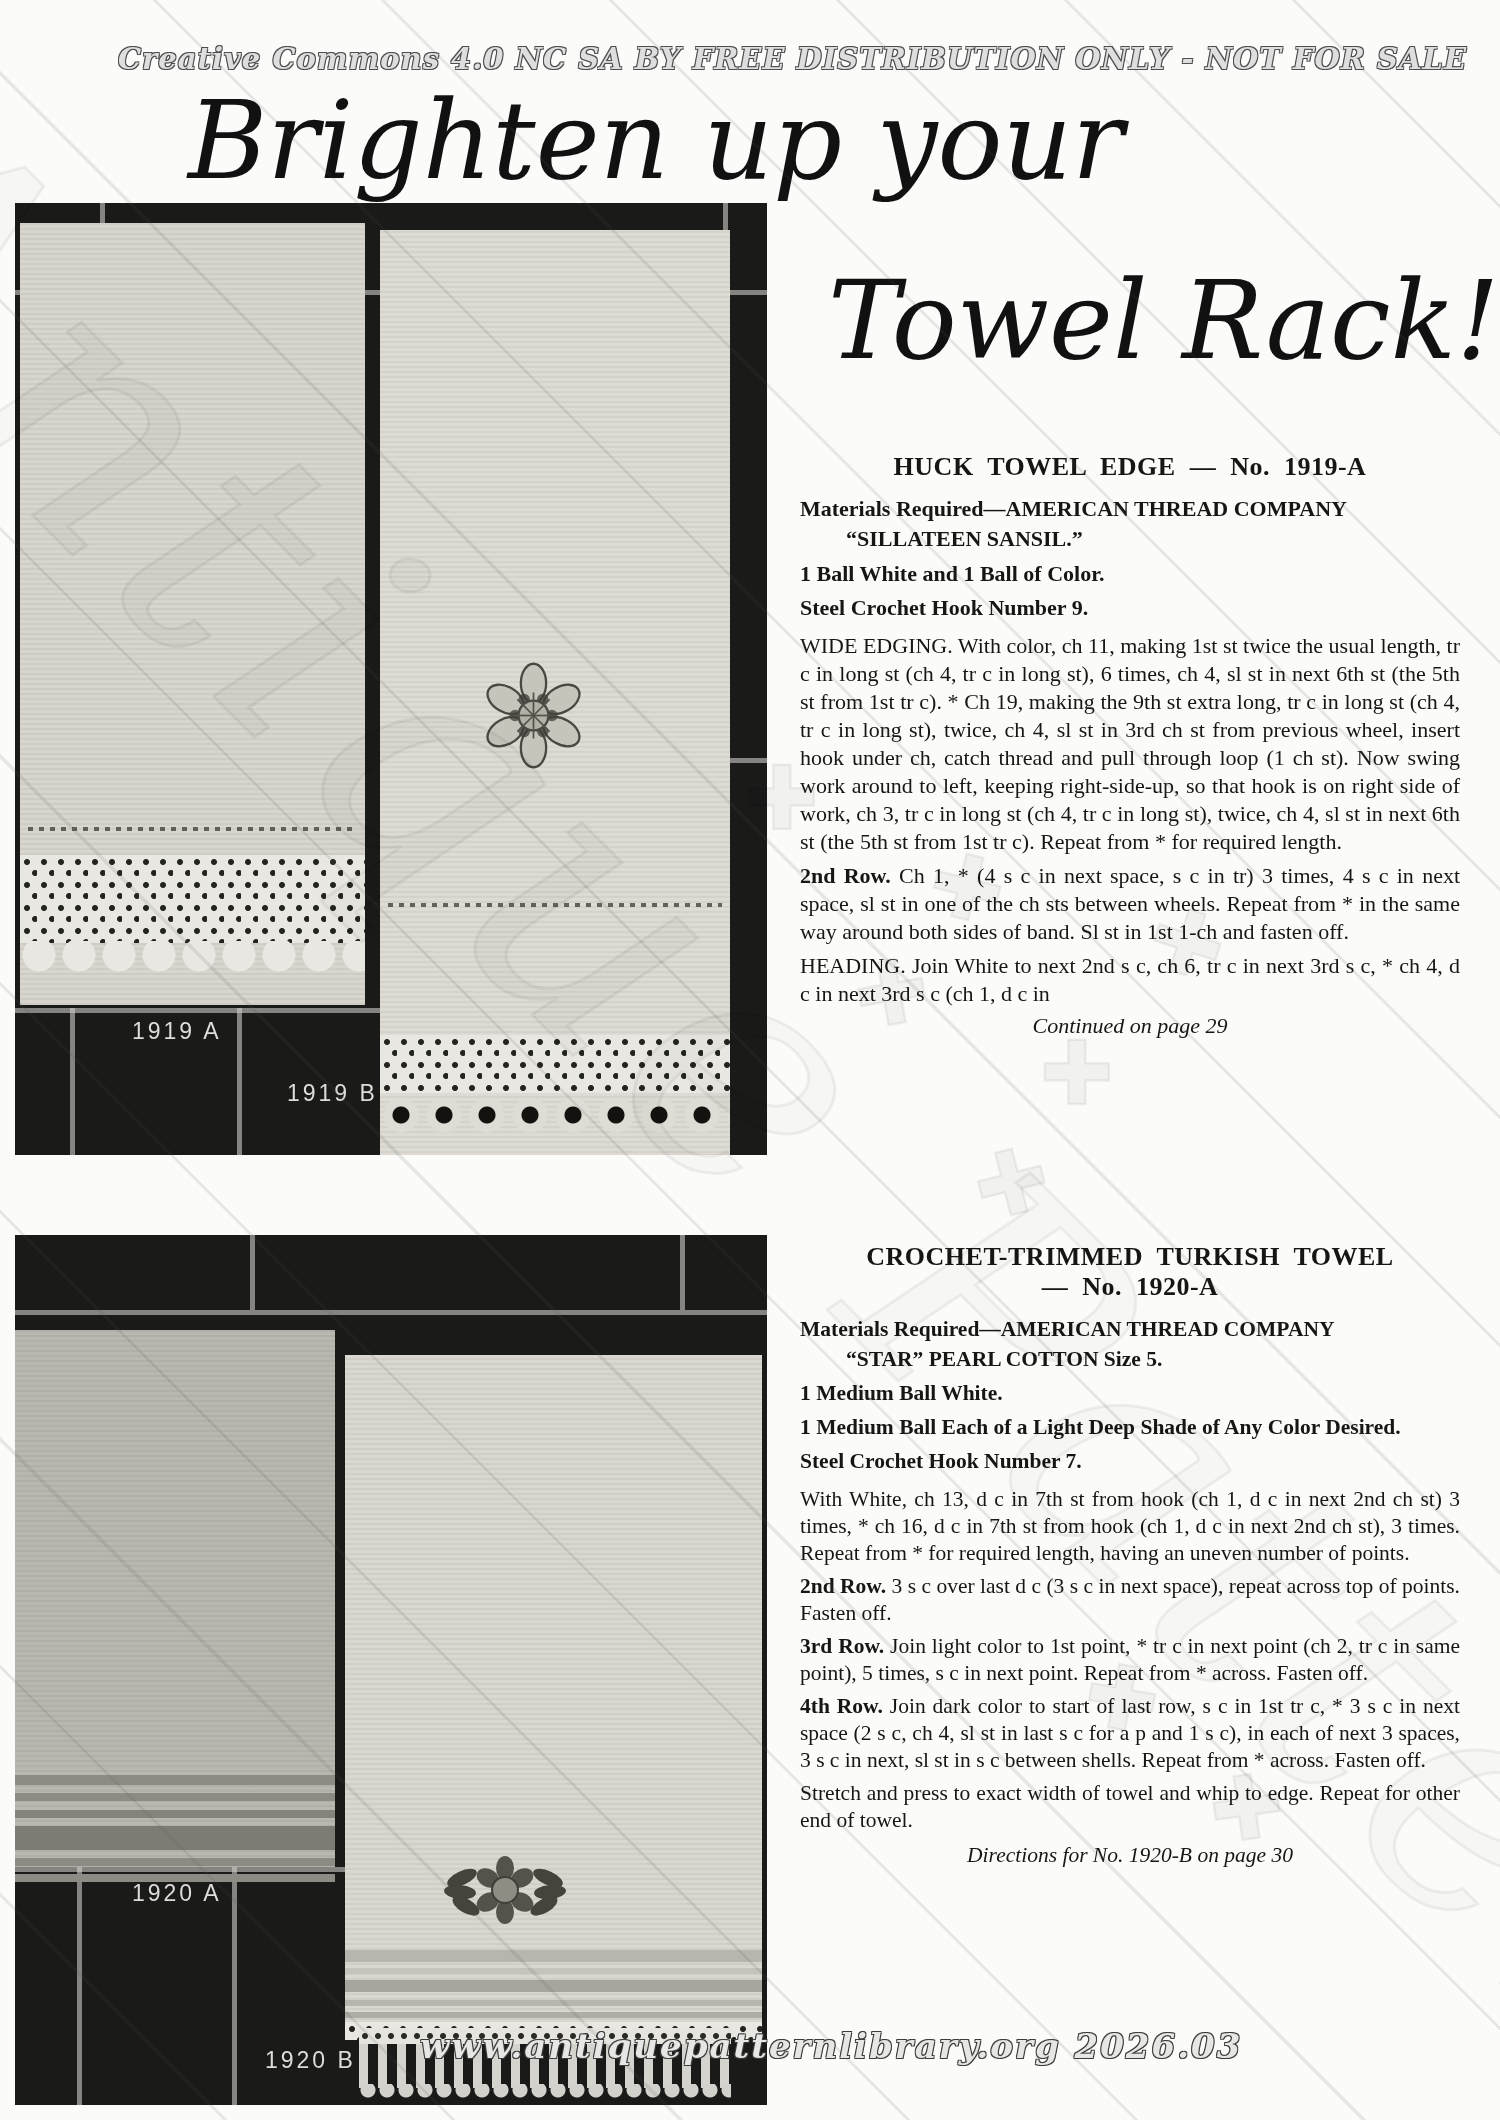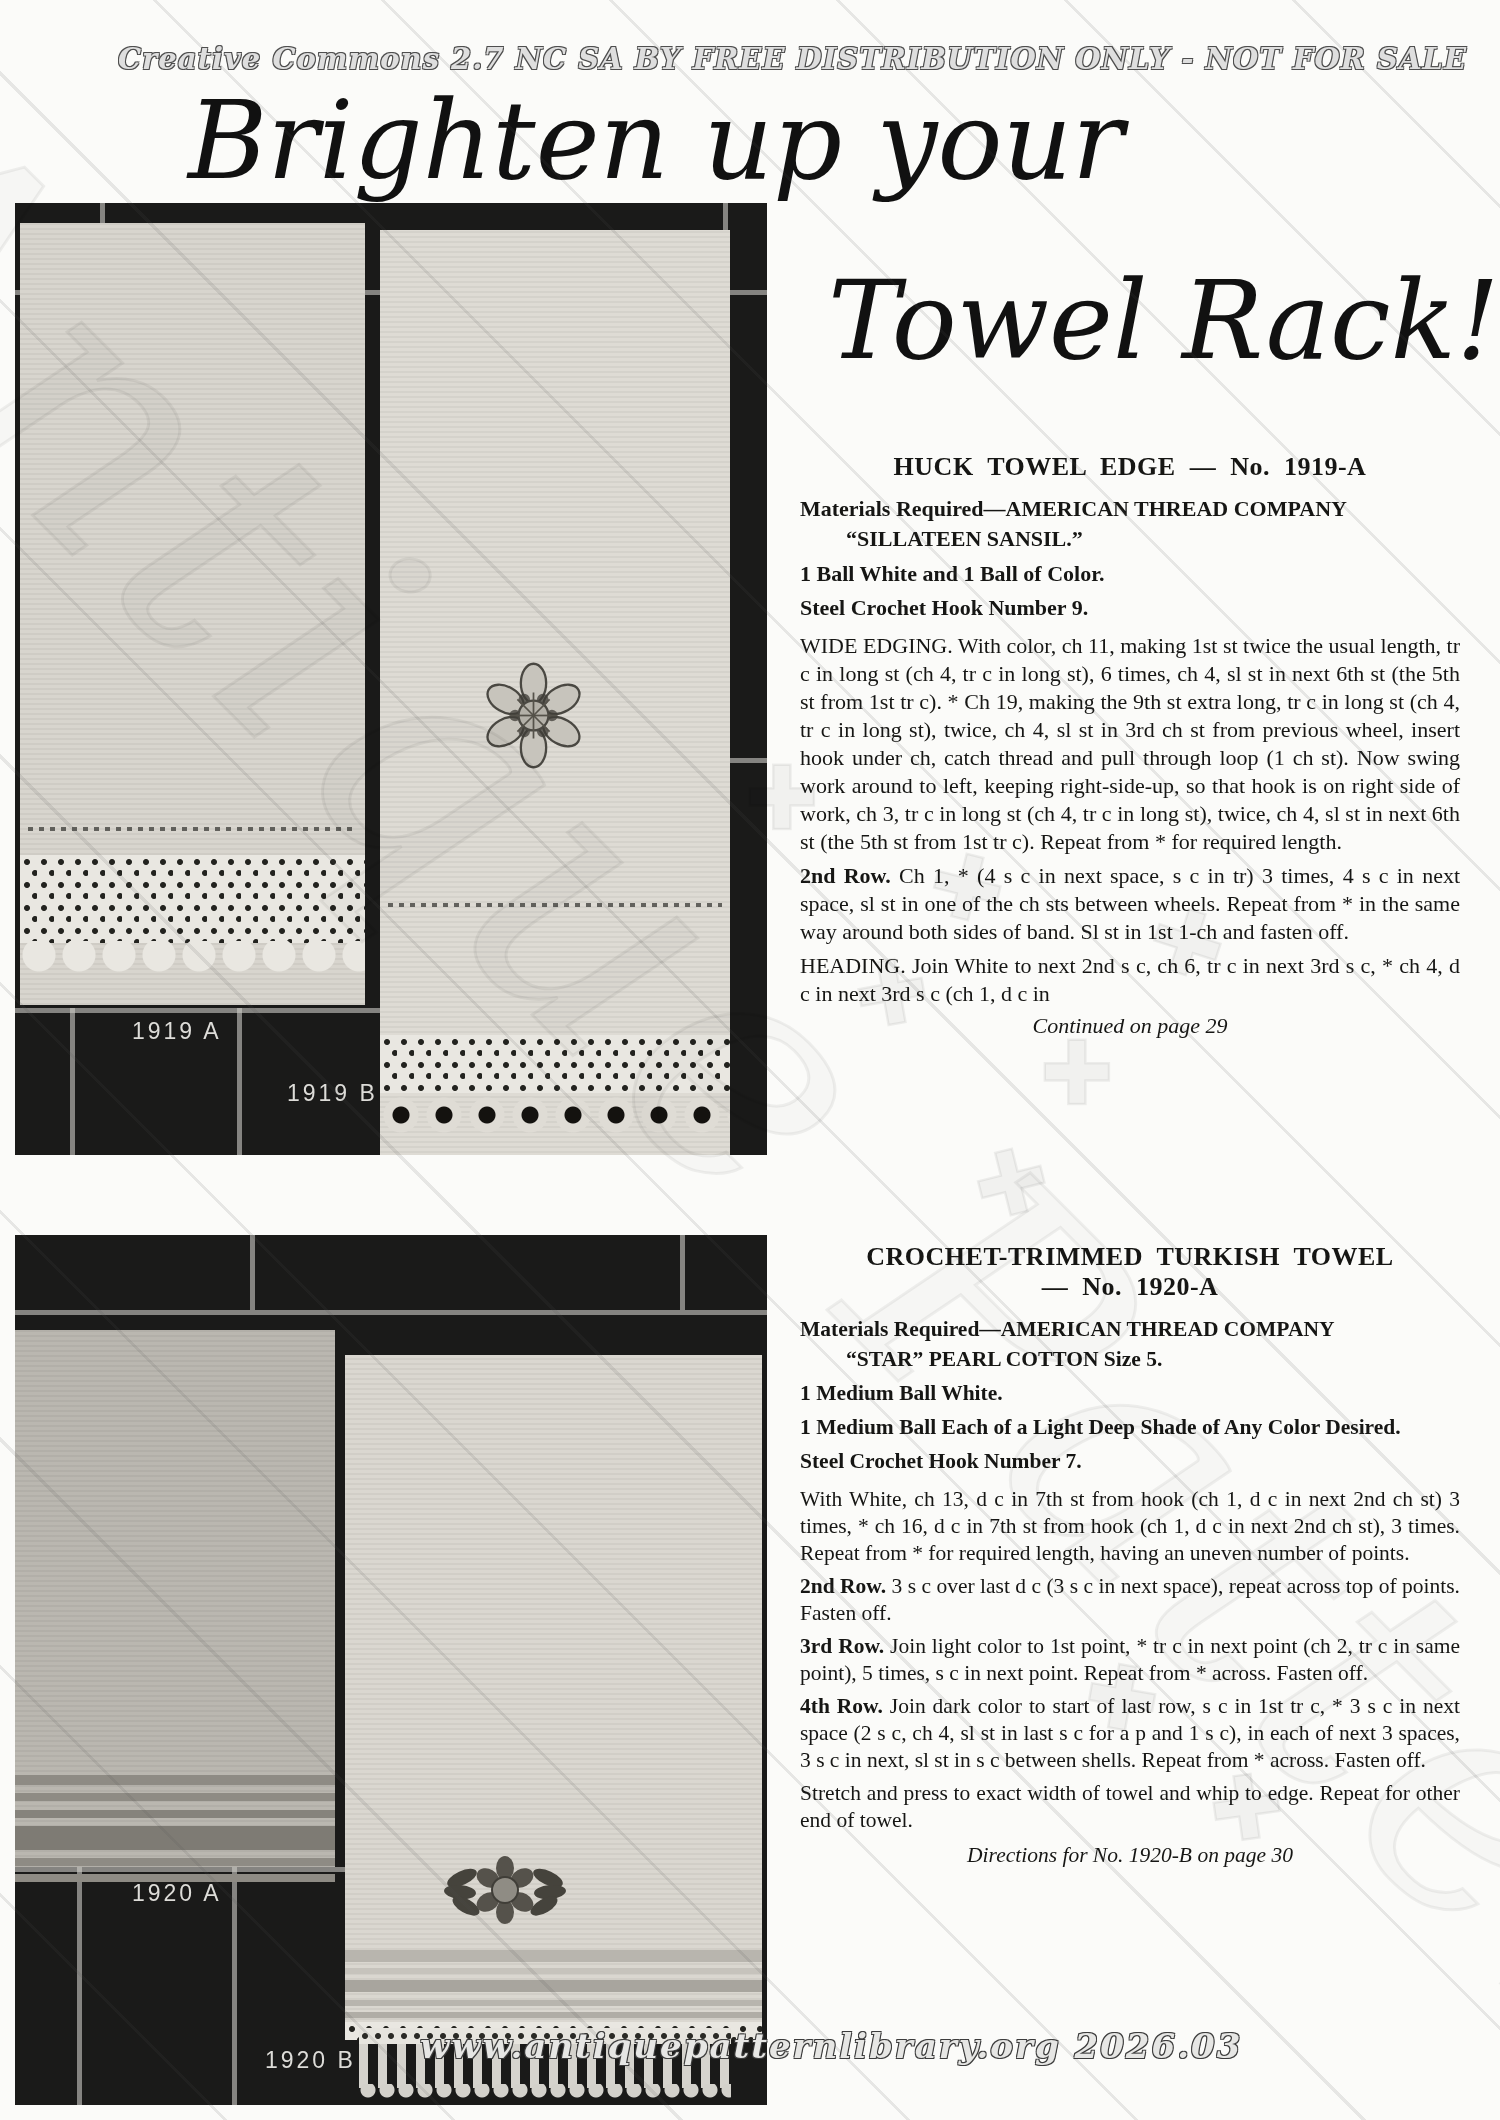--- a/index.html
+++ b/index.html
@@ -92,21 +92,21 @@
   <div class="wm-text">Antique Pattern Library</div>
   <span class="wm-cross" style="left:745px;top:755px;">✚</span>
   <span class="wm-cross" style="left:930px;top:845px;transform:rotate(14deg);">✚</span>
   <span class="wm-cross" style="left:855px;top:950px;transform:rotate(-10deg);">✚</span>
   <span class="wm-cross" style="left:1040px;top:1030px;">✚</span>
   <span class="wm-cross" style="left:1150px;top:900px;transform:rotate(18deg);">✚</span>
   <span class="wm-cross" style="left:975px;top:1140px;transform:rotate(-14deg);">✚</span>
   <span class="wm-cross" style="left:1085px;top:1655px;transform:rotate(10deg);">✚</span>
   <span class="wm-cross" style="left:1210px;top:1765px;transform:rotate(-8deg);">✚</span>
 
-  <div class="license">Creative Commons 2.7 NC SA BY FREE DISTRIBUTION ONLY - NOT FOR SALE</div>
+  <div class="license">Creative Commons 4.0 NC SA BY FREE DISTRIBUTION ONLY - NOT FOR SALE</div>
 
   <div class="title1">Brighten up your</div>
   <div class="title2">Towel Rack!</div>
 
   <div class="photo" id="photo1">
     <div class="grout h" style="top:87px;left:0;right:0;"></div>
     <div class="grout v" style="left:85px;top:0;height:87px;"></div>
     <div class="grout v" style="left:708px;top:0;height:130px;"></div>
     <div class="grout h" style="top:555px;left:685px;width:67px;"></div>
     <div class="grout h" style="top:805px;left:0;width:365px;"></div>

